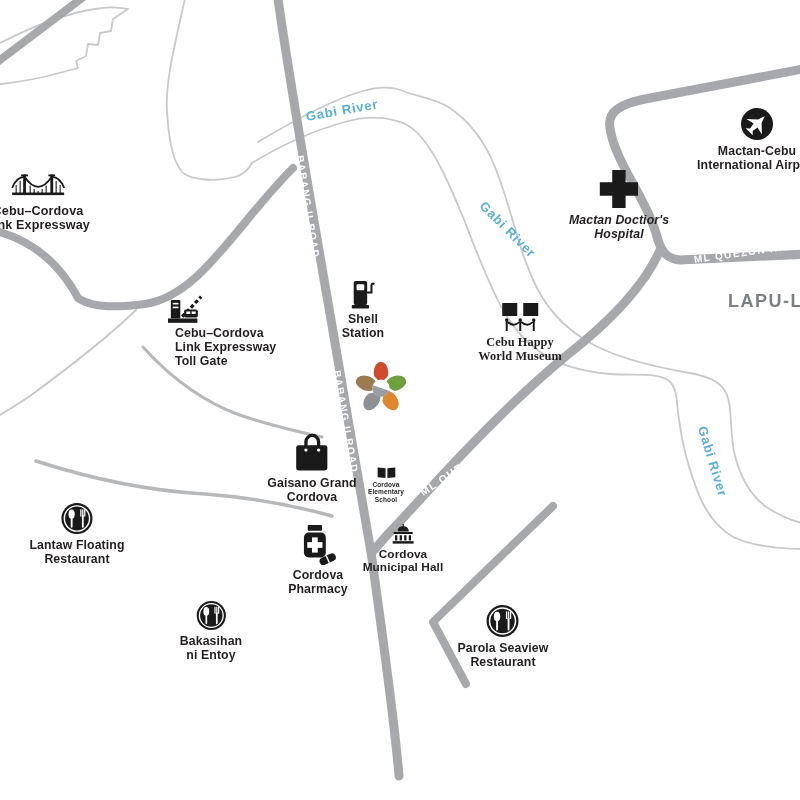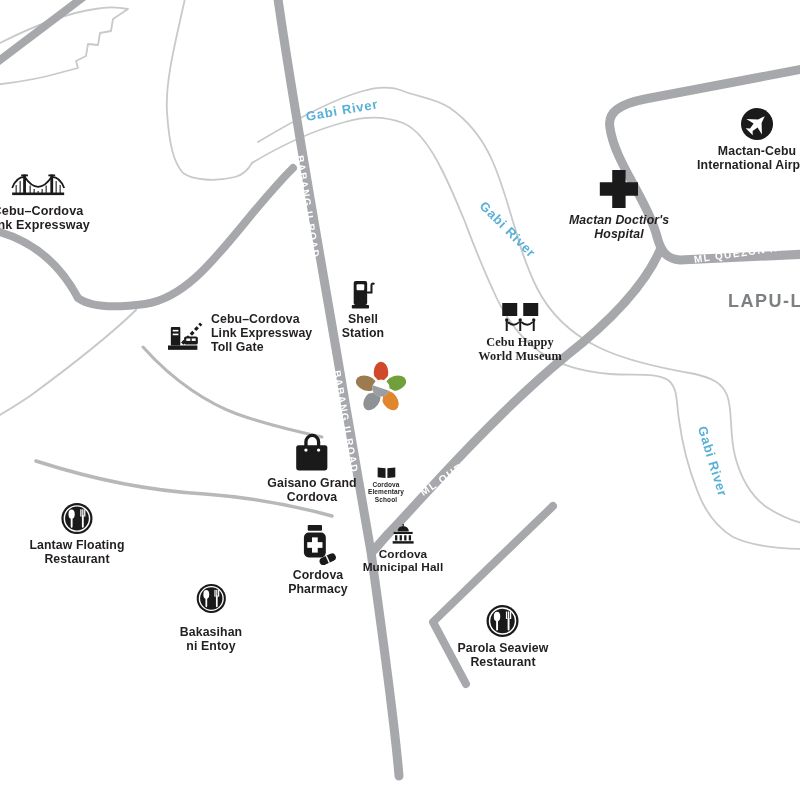--- a/index.html
+++ b/index.html
@@ -11,33 +11,33 @@
       transform:translateX(-50%);}
   .lm .lbl{margin-top:4px;font-weight:700;font-size:12.3px;line-height:1.12;
       color:#231f20;text-align:center;white-space:pre-line;letter-spacing:.1px;}
   
   .rlabel{position:absolute;color:#ffffff;font-weight:700;font-size:10px;
       letter-spacing:1.4px;white-space:nowrap;transform-origin:0 50%;}
   .riverlabel{position:absolute;color:#58b0d7;font-weight:700;font-size:13px;
       letter-spacing:.8px;white-space:nowrap;transform-origin:0 50%;}
   
   #lm-cclex{left:38px;top:172px;}   #lm-cclex .lbl{font-size:12.6px;}
-  #lm-tollgate{left:168px;top:313px;transform:none;flex-direction:row;align-items:flex-end;}
+  #lm-tollgate{left:168px;top:291px;transform:none;flex-direction:column;align-items:flex-start;}
   #lm-tollgate .lbl{margin:0 0 0 7px;text-align:left;margin-top:0;}
   #lm-shell{left:363px;top:278px;}
   #lm-hospital{left:619px;top:168px;font-style:italic;}
   #lm-airport{left:757px;top:107px;}
   #lm-museum{left:520px;top:303px;font-family:Liberation Serif, serif;}
   #lm-logo{left:381px;top:358px;}
   #lm-gaisano{left:312px;top:431px;}
   #lm-school{left:386px;top:466px;} #lm-school .lbl{font-size:6.5px;line-height:1.15;margin-top:2px;}
   #lm-hall{left:403px;top:524px;}   #lm-hall .lbl{font-size:11.8px;}
   #lm-pharmacy{left:318px;top:525px;}
   #lm-lantaw{left:77px;top:502px;}
-  #lm-bakasihan{left:211px;top:583px;gap:8px;}
+  #lm-bakasihan{left:211px;top:600px;}
   #lm-parola{left:503px;top:604px;}
   #rl-babang1{left:300px;top:150px;transform:rotate(81deg);}
   #rl-babang2{left:337px;top:365px;transform:rotate(80deg);}
   #rl-mlq1{left:421px;top:487px;transform:rotate(-34deg);font-size:10.5px;}
   #rl-mlq2{left:694px;top:254px;transform:rotate(-8deg);}
   #rl-basak{left:647px;top:77px;transform:rotate(-9deg);font-size:10.5px;}
   #rl-gabi1{left:306px;top:109px;transform:rotate(-10deg);}
   #rl-gabi2{left:482px;top:196px;transform:rotate(45deg);}
   #rl-gabi3{left:702px;top:419px;transform:rotate(73deg);}
   #city-label{position:absolute;left:728px;top:291px;color:#7d8083;font-weight:700;

